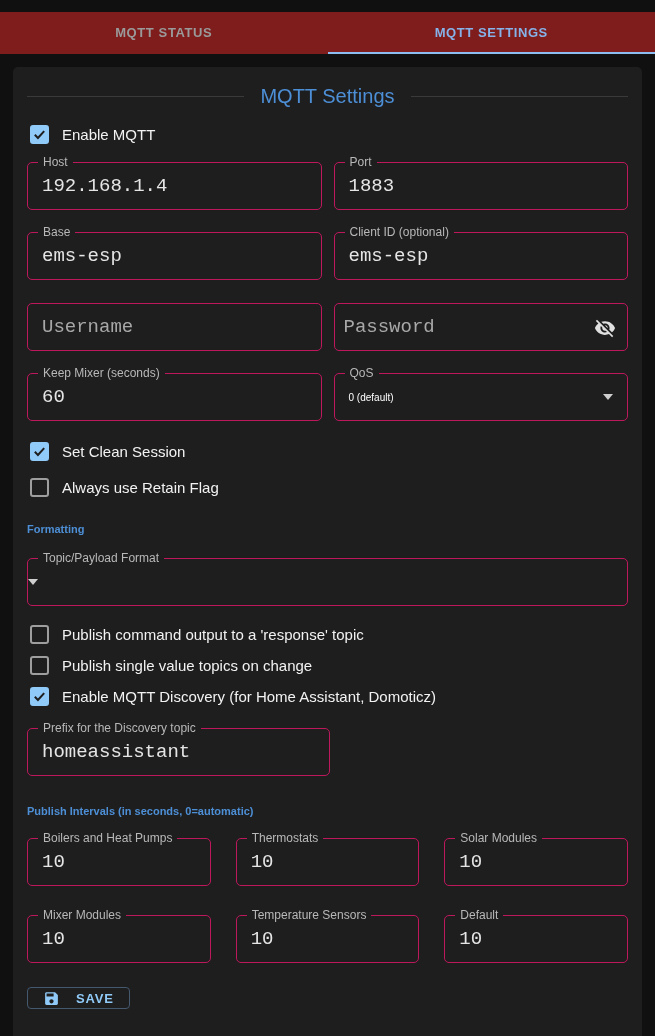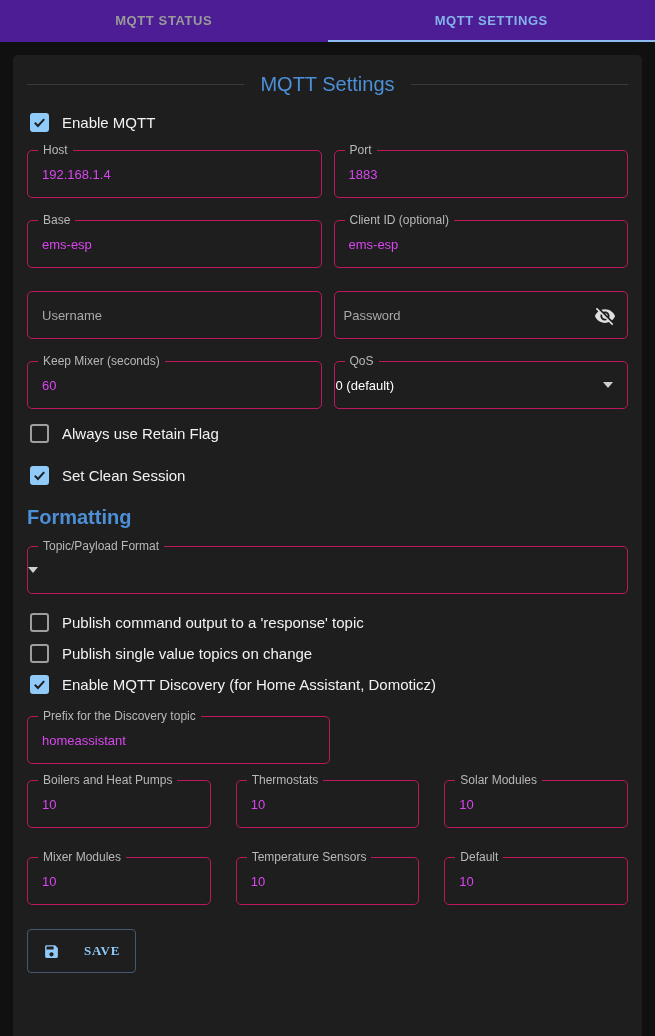--- a/index.html
+++ b/index.html
@@ -3,21 +3,21 @@
 <meta charset="utf-8">
 <style>
   * { margin:0; padding:0; box-sizing:border-box; }
   html,body { width:655px; height:1036px; overflow:hidden; }
   body {
     background:#101010;
     font-family:"Liberation Sans", sans-serif;
     color:#fff;
   }
   
-  .tabbar { display:flex; height:42px; background:#4c1d95; }
+  .tabbar { display:flex; height:42px; background:#7f1d1d;margin-top:12px; }
   .tab {
     flex:1; display:flex; align-items:center; justify-content:center;
     font-size:13px; font-weight:700; letter-spacing:0.6px;
     color:#9a9a9a; cursor:pointer; border-bottom:2px solid transparent;
   }
   .tab.active { color:#85b3e9; border-bottom:2px solid #8cbcf0; }
   
   .card {
     margin:13px 13px 0 13px; background:#1e1e1e; border-radius:5px;
     padding:17px 14px 20px 14px; height:1100px;
@@ -42,43 +42,43 @@
   
   .grid2 { display:grid; grid-template-columns:1fr 1fr; column-gap:12px; }
   .grid3 { display:grid; grid-template-columns:1fr 1fr 1fr; column-gap:25px; }
   .field { position:relative; height:48px; border:1px solid #be185d; border-radius:5px; }
   .field .flabel {
     position:absolute; top:-8px; left:10px; background:#1e1e1e; padding:0 5px;
     font-size:12px; color:#b8b8b8; line-height:14px; white-space:nowrap;
   }
   .field input {
     width:100%; height:100%; background:transparent; border:none; outline:none;
-    color:#d946ef; font-size:13px; font-weight:500; padding:0 14px;
-    font-family:Liberation Sans, sans-serif;
+    color:#e5e5e5; font-size:19px; font-weight:500; padding:0 14px;
+    font-family:Liberation Mono, monospace;
   }
   .field input::placeholder { color:#a8a8a8; opacity:1; font-weight:400; }
   .field.select { display:flex; align-items:center; cursor:pointer; }
-  .field.select .sel-value { font-size:13px; font-weight:500; padding-left:1px; flex:1; }
+  .field.select .sel-value { font-size:10px; font-weight:500; padding-left:14px; flex:1; }
   .arrow-down {
     width:0; height:0; margin-right:14px;
     border-left:5px solid transparent; border-right:5px solid transparent;
     border-top:6px solid #cfcfcf;
   }
   .eye-btn {
     position:absolute; right:10px; top:12px; width:24px; height:24px; cursor:pointer;
     display:flex; align-items:center; justify-content:center;
   }
   
-  h2.section { font-size:20px; font-weight:700; color:#4d8fd6; height:22px; line-height:22px; }
+  h2.section { font-size:11px; font-weight:700; color:#4d8fd6; height:22px; line-height:22px; }
   
   .save-btn {
-    display:inline-flex; align-items:center; gap:24px; height:44px; padding:0 15px;
+    display:inline-flex; align-items:center; gap:16px; height:22px; padding:0 15px;
     background:transparent; border:1px solid #44586e; border-radius:4px;
     color:#90caf9; font-size:13px; font-weight:700; letter-spacing:0.8px;
-    cursor:pointer; font-family:Liberation Serif, serif;
+    cursor:pointer; font-family:Liberation Sans, sans-serif;
   }
   
   .mt26{margin-top:14px}.mt16{margin-top:16px}.mt22{margin-top:22px}.mt23{margin-top:23px}
   .mt18{margin-top:18px}.mt12{margin-top:12px}.mt19{margin-top:19px}.mt11{margin-top:7px}
   .mt20{margin-top:20px}.mt24{margin-top:24px}.mt29{margin-top:29px}
   .w-prefix{width:303px}
 </style>
 </head>
 <body>
 
@@ -145,36 +145,36 @@
       <span class="flabel">Keep Mixer (seconds)</span>
       <input value="60" style="">
     </div>
     <div class="field select">
       <span class="flabel">QoS</span>
       <span class="sel-value">0 (default)</span>
       <span class="arrow-down"></span>
     </div>
   </div>
 
-  <div class="cb-row mt12">
-    <span class="checkbox">
-      
-    </span>
-    <span class="cb-label">Always use Retain Flag</span>
-  </div>
-
   <div class="cb-row mt18">
     <span class="checkbox checked">
       <svg viewBox="0 0 24 24">
         <path d="M4.5 12.5 9.5 17.5 19.5 6.5" fill="none" stroke="#1e1e1e" stroke-width="3.2"></path>
       </svg>
     </span>
     <span class="cb-label">Set Clean Session</span>
   </div>
 
+  <div class="cb-row mt12">
+    <span class="checkbox">
+      
+    </span>
+    <span class="cb-label">Always use Retain Flag</span>
+  </div>
+
   <h2 class="section mt19">Formatting</h2>
 
   <div class="field select mt18">
     <span class="flabel">Topic/Payload Format</span>
     <span class="arrow-down"></span>
   </div>
 
   <div class="cb-row mt16">
     <span class="checkbox">
       
@@ -196,20 +196,21 @@
       </svg>
     </span>
     <span class="cb-label">Enable MQTT Discovery (for Home Assistant, Domoticz)</span>
   </div>
 
   <div class="field mt20 w-prefix">
     <span class="flabel">Prefix for the Discovery topic</span>
     <input value="homeassistant" style="">
   </div>
 
+  <h2 class="section mt24">Publish Intervals (in seconds, 0=automatic)</h2>
 
   <div class="grid3 mt16">
     <div class="field">
       <span class="flabel">Boilers and Heat Pumps</span>
       <input value="10" style="">
     </div>
     <div class="field">
       <span class="flabel">Thermostats</span>
       <input value="10" style="">
     </div>

